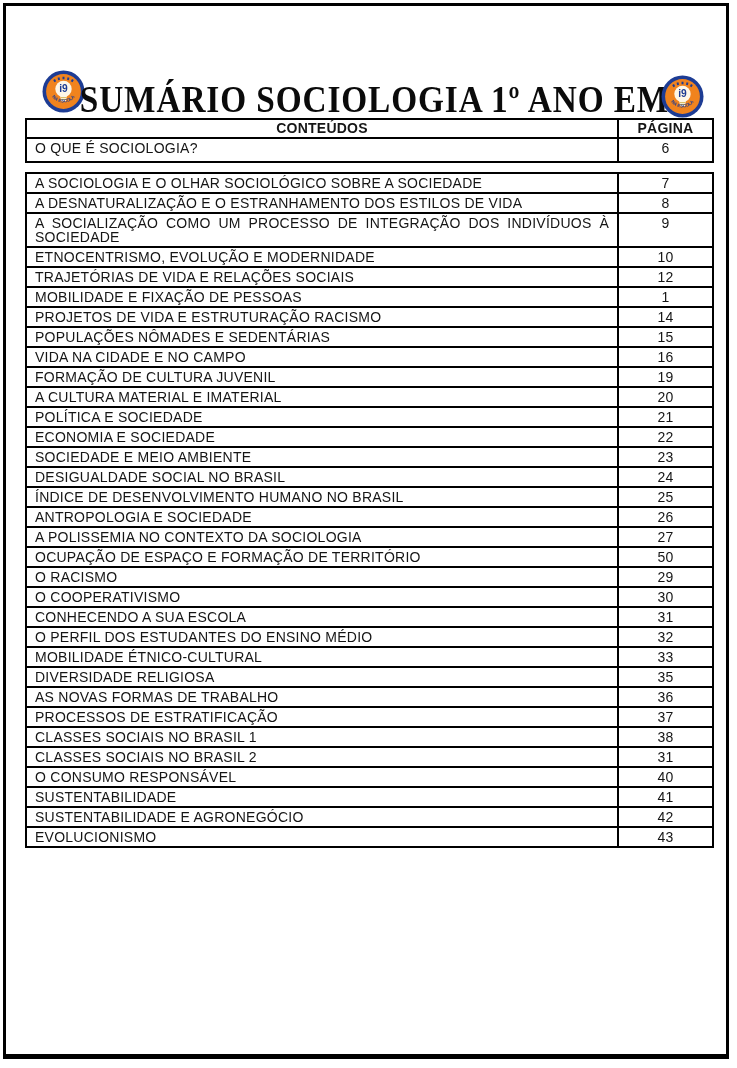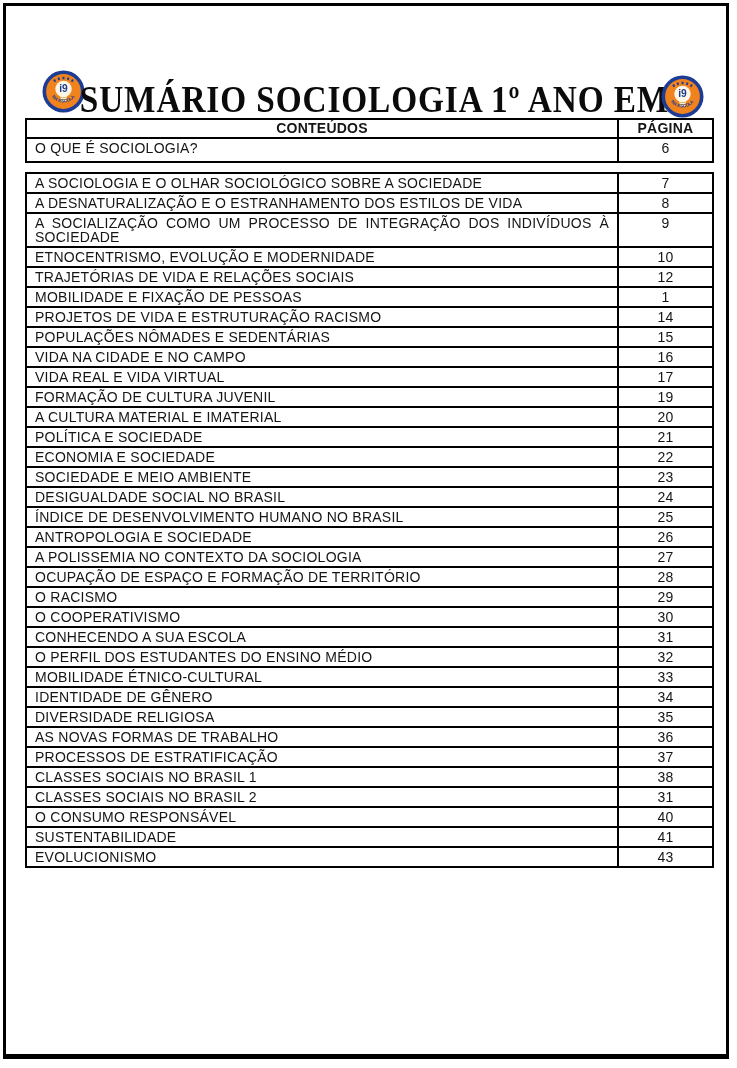--- a/index.html
+++ b/index.html
@@ -179,24 +179,20 @@
           </tr>
           <tr>
             <td class="c-title">POPULAÇÕES NÔMADES E SEDENTÁRIAS</td>
             <td class="c-page">15</td>
           </tr>
           <tr>
             <td class="c-title">VIDA NA CIDADE E NO CAMPO</td>
             <td class="c-page">16</td>
           </tr>
           <tr>
-            <td class="c-title">VIDA REAL E VIDA VIRTUAL</td>
-            <td class="c-page">17</td>
-          </tr>
-          <tr>
             <td class="c-title">FORMAÇÃO DE CULTURA JUVENIL</td>
             <td class="c-page">19</td>
           </tr>
           <tr>
             <td class="c-title">A CULTURA MATERIAL E IMATERIAL</td>
             <td class="c-page">20</td>
           </tr>
           <tr>
             <td class="c-title">POLÍTICA E SOCIEDADE</td>
             <td class="c-page">21</td>
@@ -220,21 +216,21 @@
           <tr>
             <td class="c-title">ANTROPOLOGIA E SOCIEDADE</td>
             <td class="c-page">26</td>
           </tr>
           <tr>
             <td class="c-title">A POLISSEMIA NO CONTEXTO DA SOCIOLOGIA</td>
             <td class="c-page">27</td>
           </tr>
           <tr>
             <td class="c-title">OCUPAÇÃO DE ESPAÇO E FORMAÇÃO DE TERRITÓRIO</td>
-            <td class="c-page">28</td>
+            <td class="c-page">50</td>
           </tr>
           <tr>
             <td class="c-title">O RACISMO</td>
             <td class="c-page">29</td>
           </tr>
           <tr>
             <td class="c-title">O COOPERATIVISMO</td>
             <td class="c-page">30</td>
           </tr>
           <tr>
@@ -243,24 +239,20 @@
           </tr>
           <tr>
             <td class="c-title">O PERFIL DOS ESTUDANTES DO ENSINO MÉDIO</td>
             <td class="c-page">32</td>
           </tr>
           <tr>
             <td class="c-title">MOBILIDADE ÉTNICO-CULTURAL</td>
             <td class="c-page">33</td>
           </tr>
           <tr>
-            <td class="c-title">IDENTIDADE DE GÊNERO</td>
-            <td class="c-page">34</td>
-          </tr>
-          <tr>
             <td class="c-title">DIVERSIDADE RELIGIOSA</td>
             <td class="c-page">35</td>
           </tr>
           <tr>
             <td class="c-title">AS NOVAS FORMAS DE TRABALHO</td>
             <td class="c-page">36</td>
           </tr>
           <tr>
             <td class="c-title">PROCESSOS DE ESTRATIFICAÇÃO</td>
             <td class="c-page">37</td>
@@ -273,20 +265,24 @@
             <td class="c-title">CLASSES SOCIAIS NO BRASIL 2</td>
             <td class="c-page">31</td>
           </tr>
           <tr>
             <td class="c-title">O CONSUMO RESPONSÁVEL</td>
             <td class="c-page">40</td>
           </tr>
           <tr>
             <td class="c-title">SUSTENTABILIDADE</td>
             <td class="c-page">41</td>
+          </tr>
+          <tr>
+            <td class="c-title">SUSTENTABILIDADE E AGRONEGÓCIO</td>
+            <td class="c-page">42</td>
           </tr>
           <tr>
             <td class="c-title">EVOLUCIONISMO</td>
             <td class="c-page">43</td>
           </tr>
         </tbody>
     </table>
   </div>
 
 </div>

